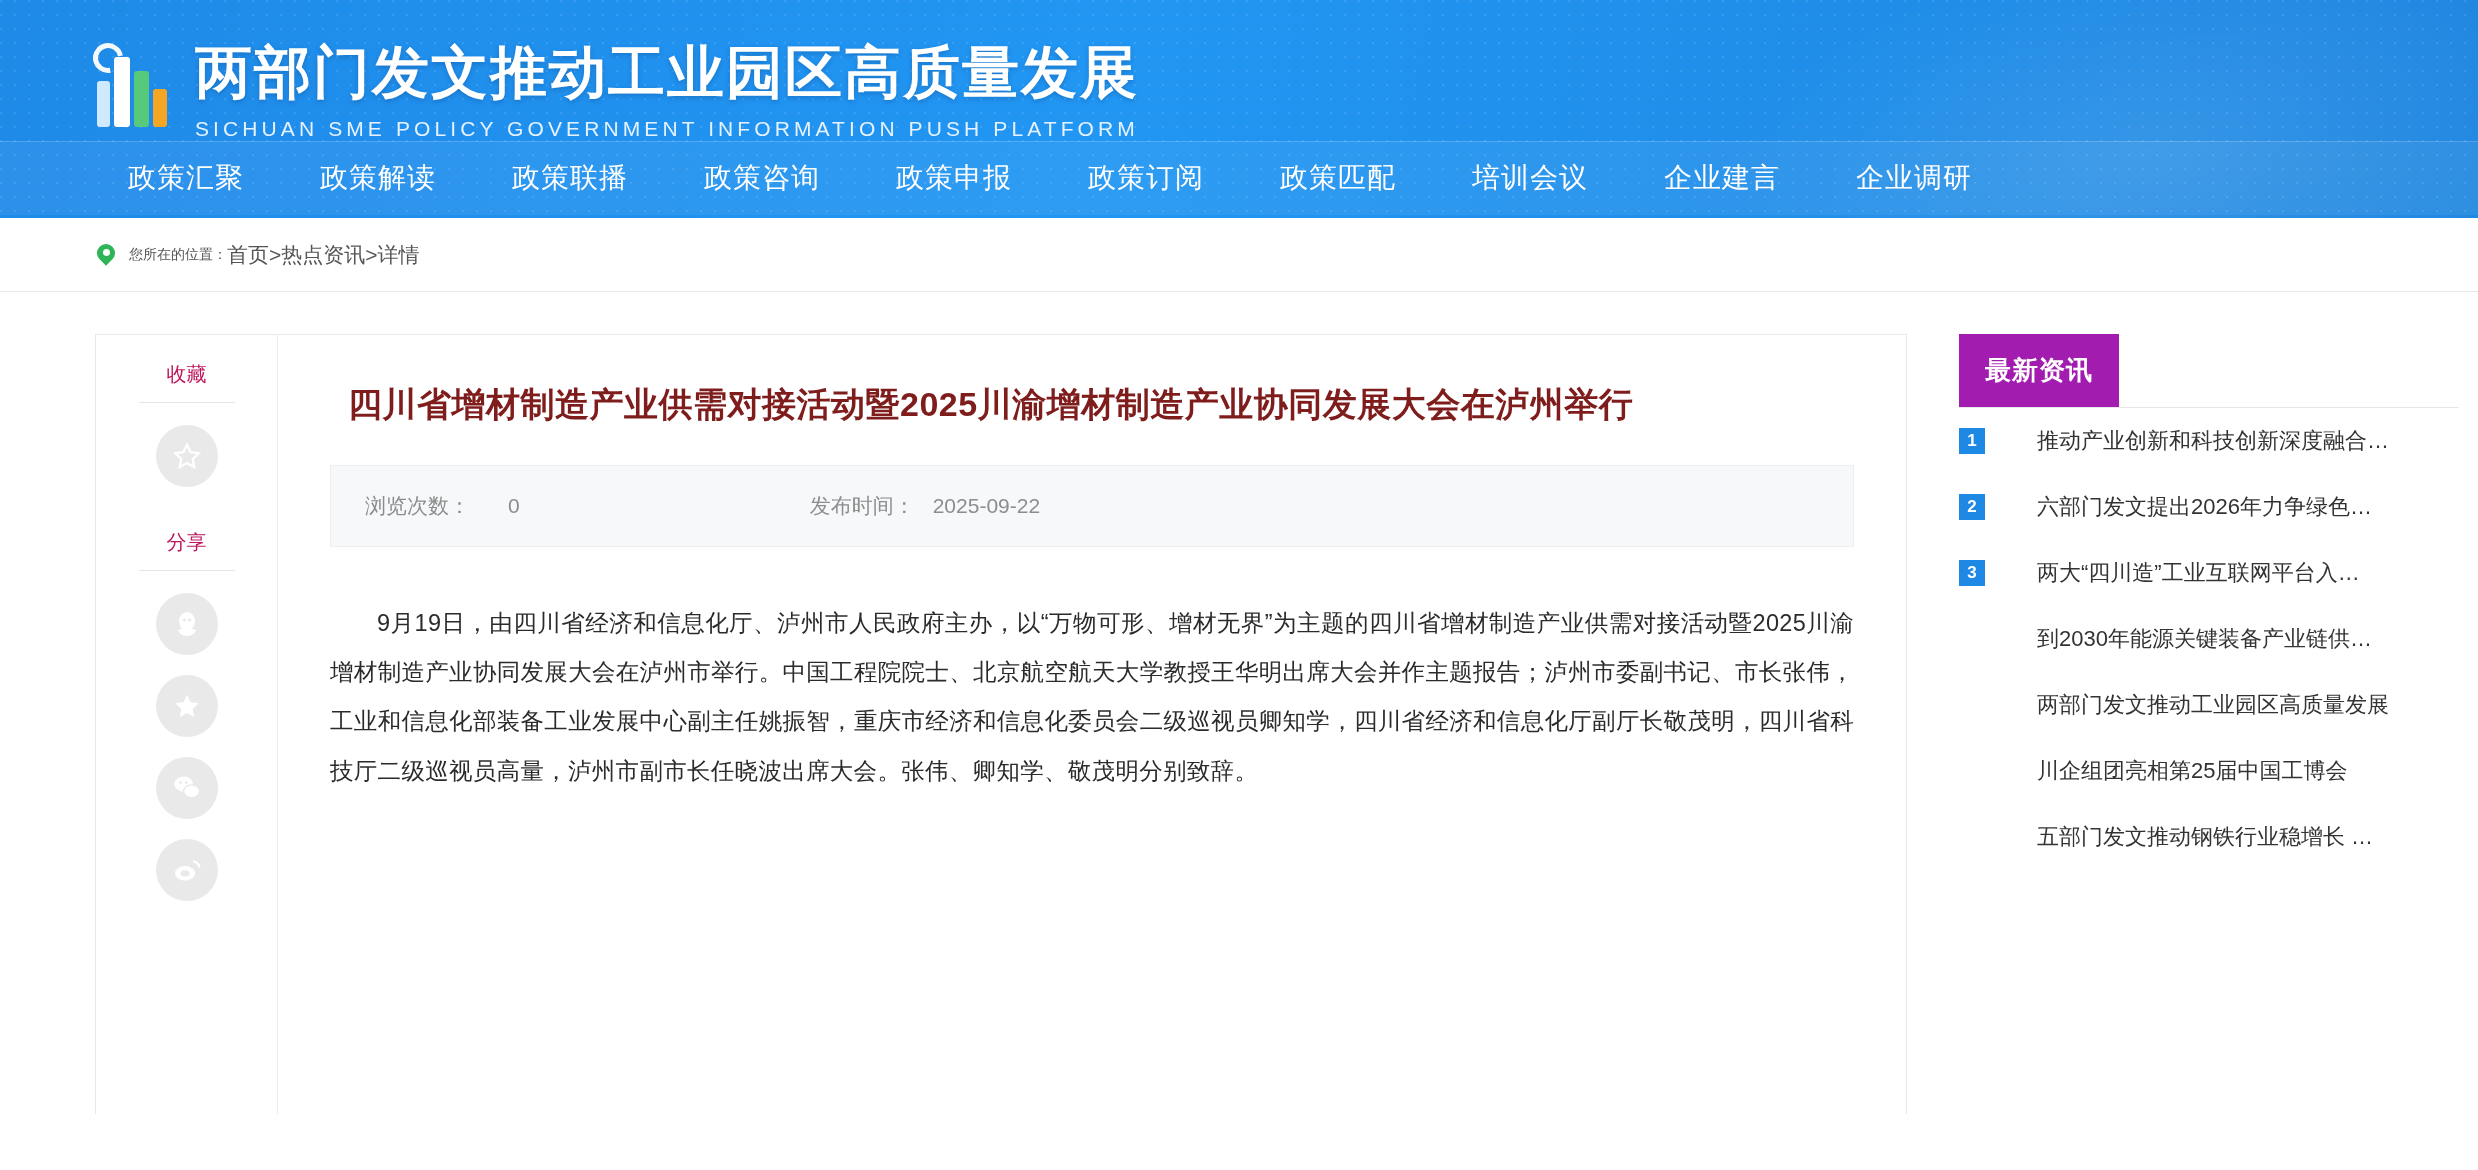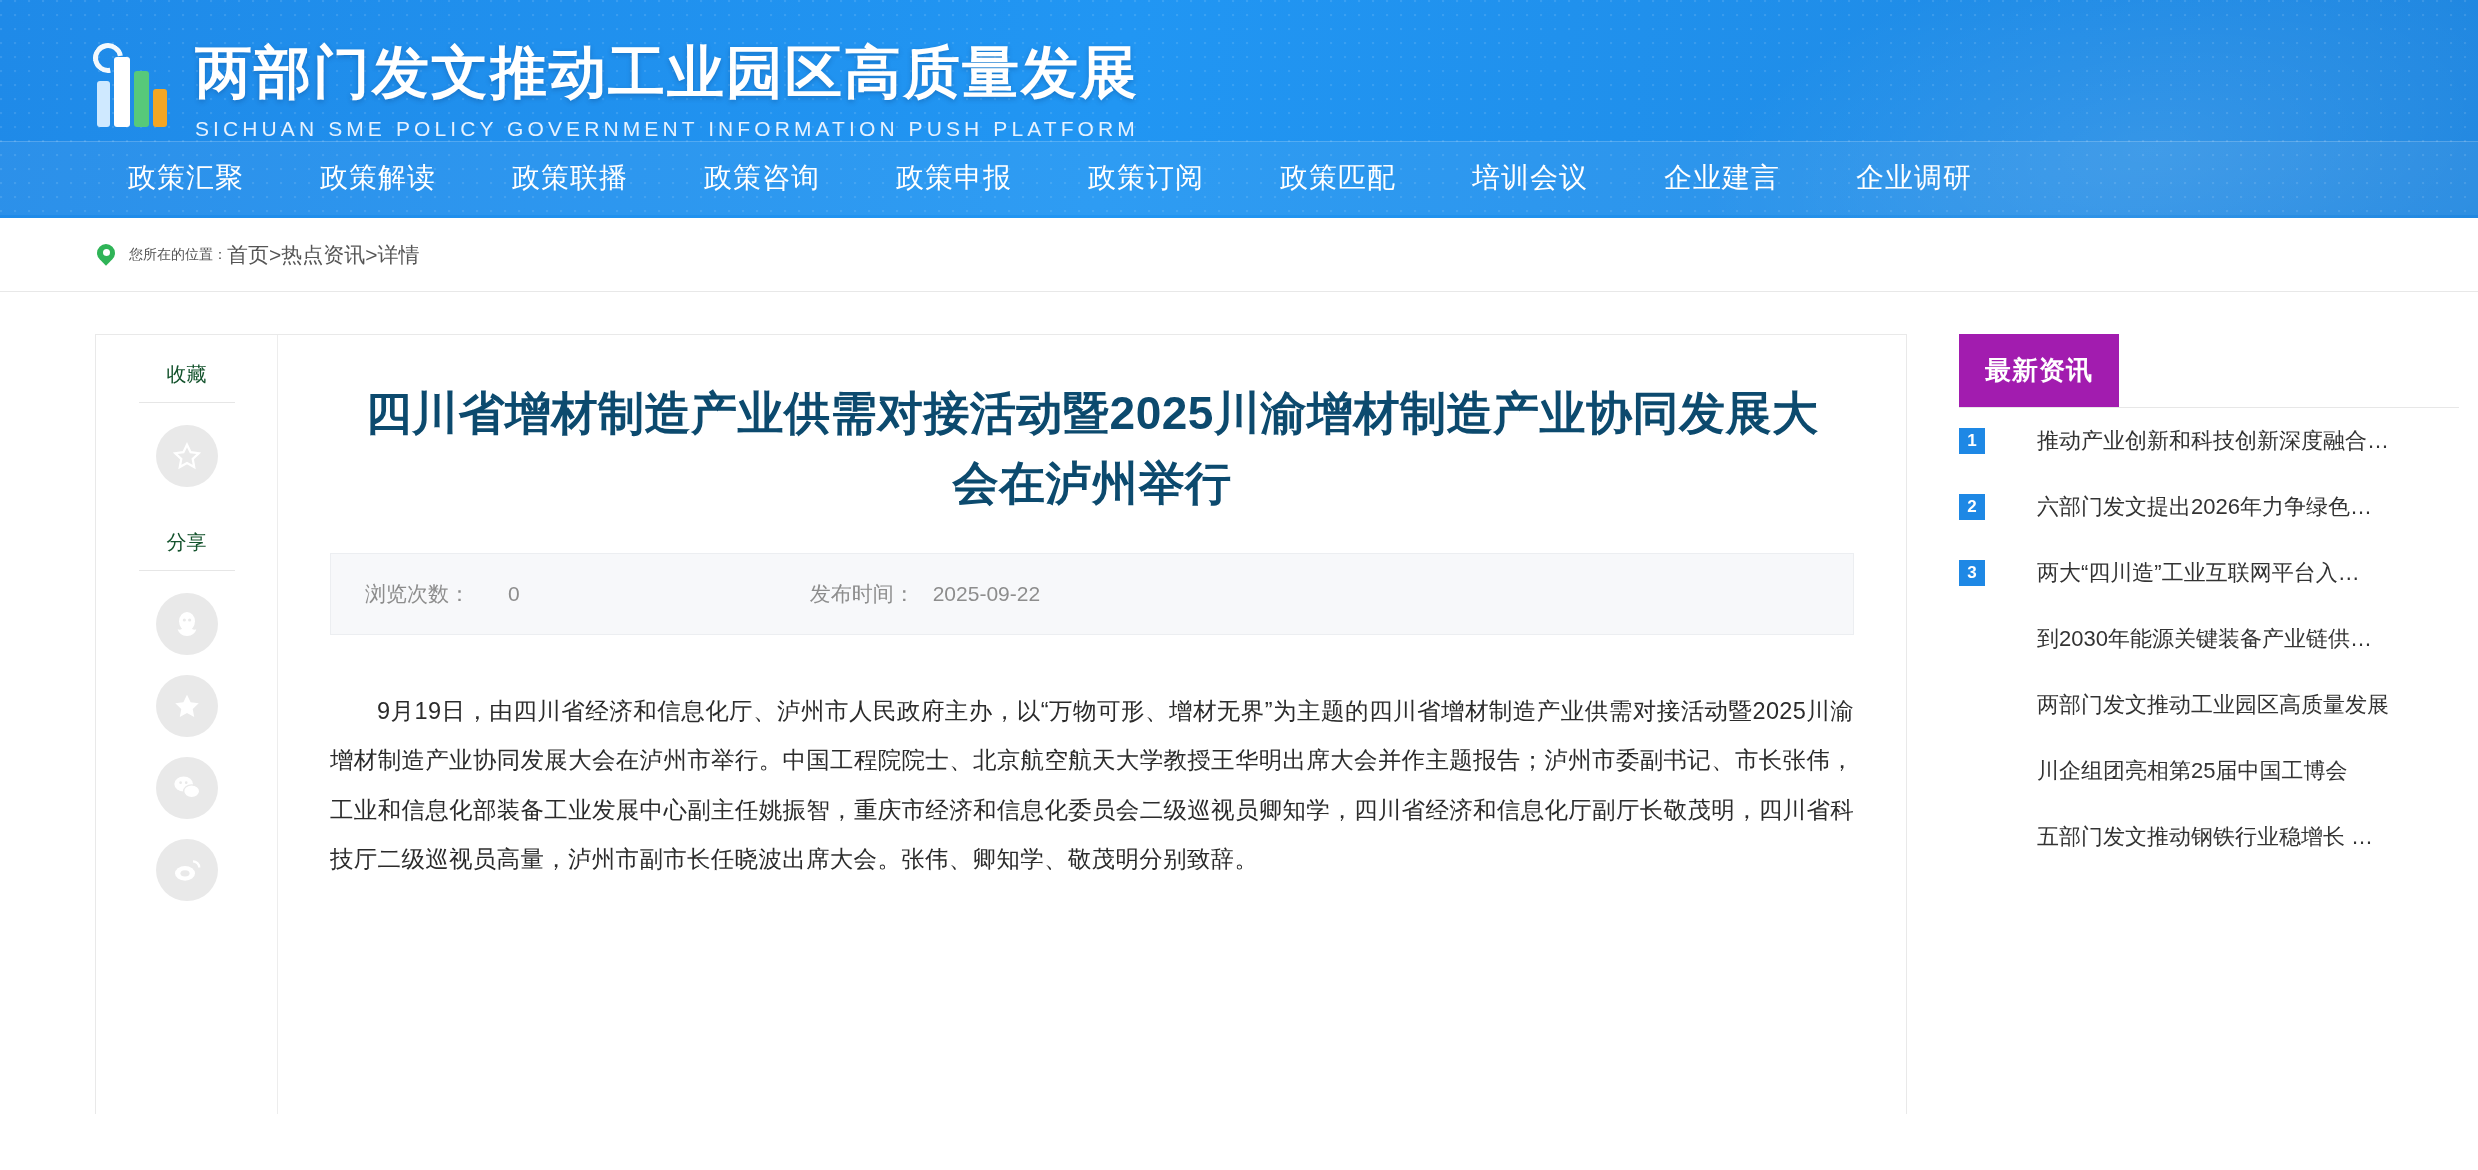--- a/index.html
+++ b/index.html
@@ -153,21 +153,21 @@
     width: 182px;
     flex: 0 0 182px;
     border-right: 1px solid #ededed;
     padding-top: 26px;
     display: flex;
     flex-direction: column;
     align-items: center;
   }
   .rail-head {
     font-size: 20px;
-    color: #14532d;
+    color: #be185d;
     padding-bottom: 14px;
     border-bottom: 1px solid #e6e6e6;
     width: 96px;
     text-align: center;
     margin-bottom: 22px;
   }
   .rail-head.second { margin-top: 22px; }
   .circle-btn {
     width: 62px; height: 62px;
     border-radius: 50%;
@@ -178,24 +178,24 @@
     color: #ffffff;
   }
   .circle-btn svg { width: 32px; height: 32px; fill: #ffffff; }
 
   
   .article {
     flex: 1 1 auto;
     padding: 36px 52px 0 52px;
   }
   .art-title {
-    font-size: 46px;
+    font-size: 34px;
     font-weight: bold;
-    color: #0c4a6e;
-    text-align: center;
+    color: #7f1d1d;
+    text-align: left;
     line-height: 1.52;
     letter-spacing: .5px;
     padding: 8px 18px 0 18px;
   }
   .meta {
     margin: 34px 0 0 0;
     background: #f7f8fa;
     border: 1px solid #eceef1;
     height: 82px;
     display: flex;

